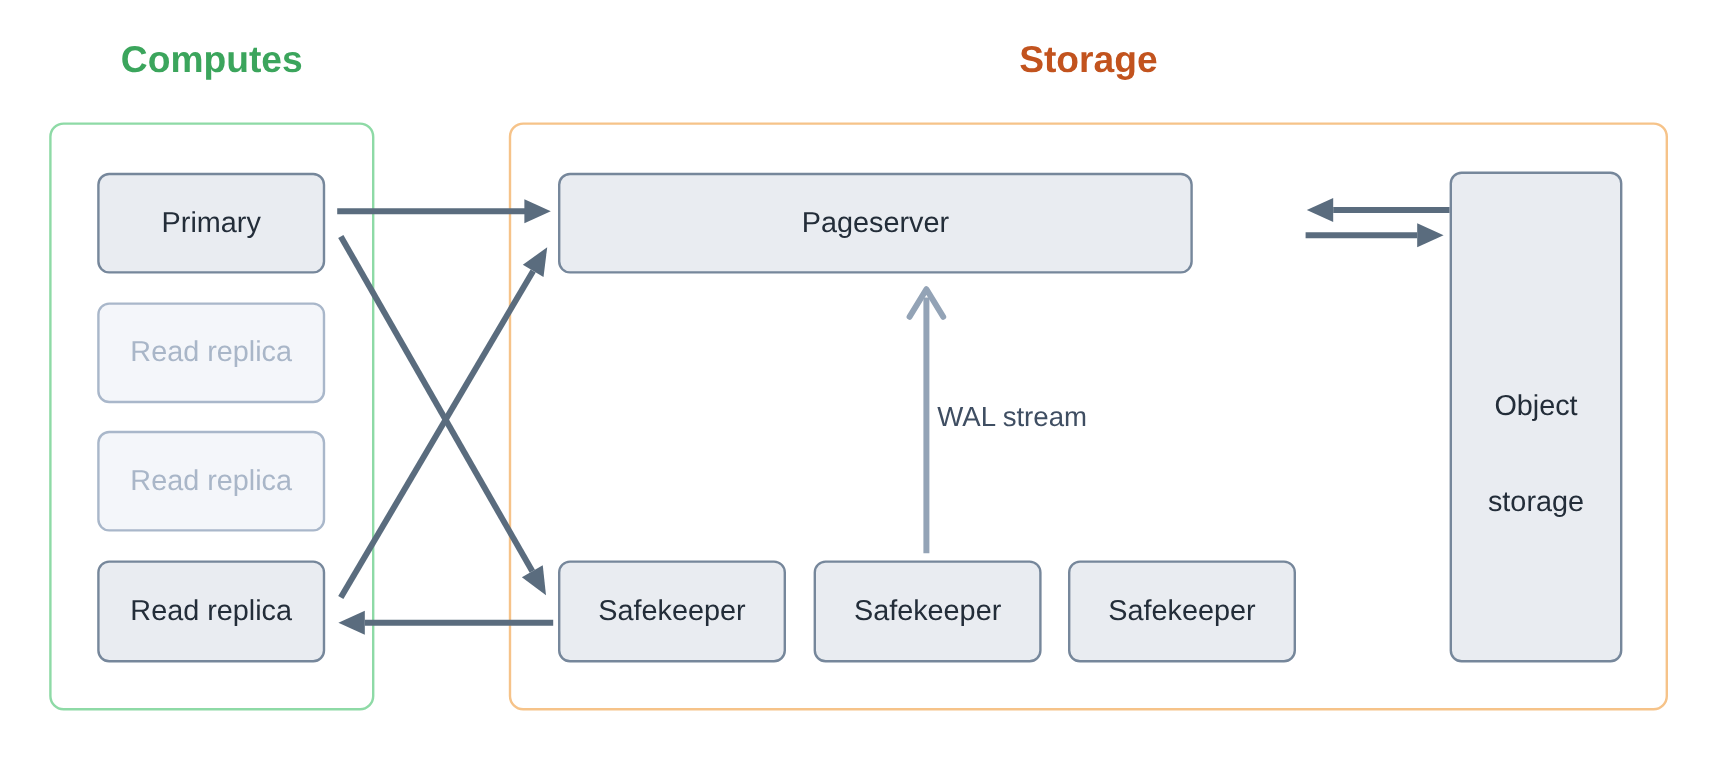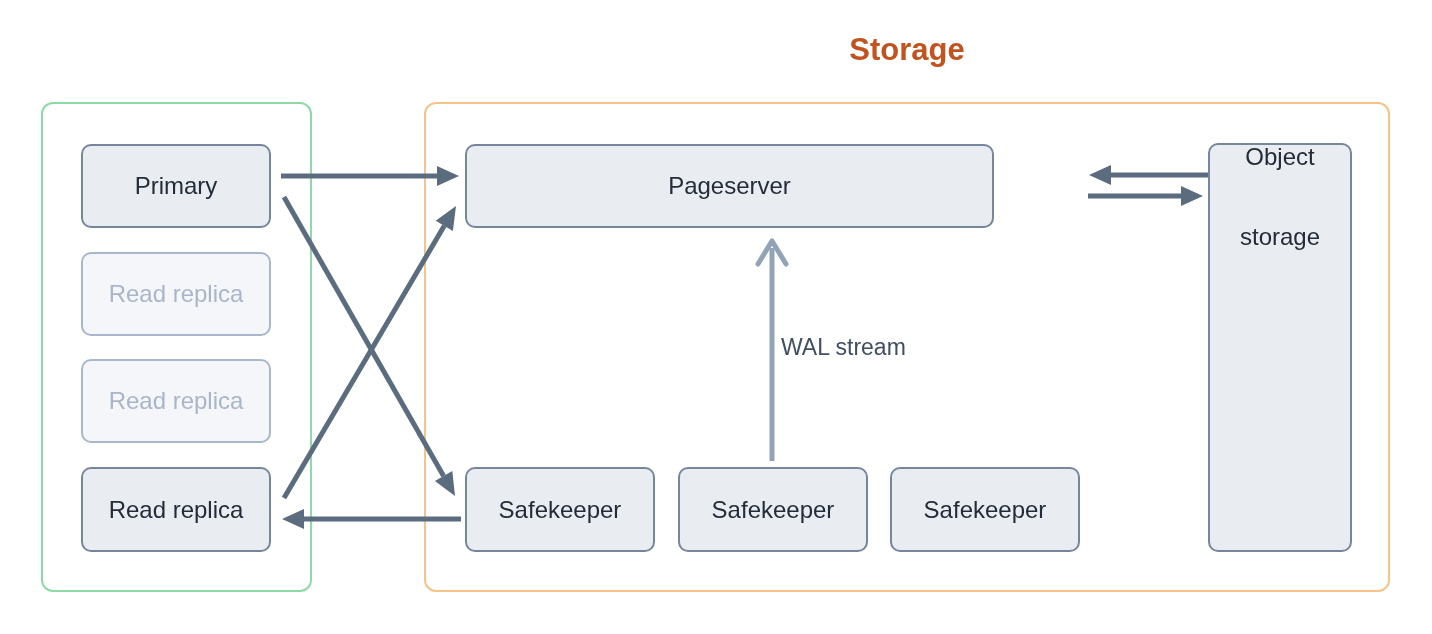--- a/index.html
+++ b/index.html
@@ -42,20 +42,21 @@
     color: var(--node-text, #232d39);
   }
   .node.inactive {
     background: var(--node-inactive-fill, #f4f6fa);
     border-color: var(--node-inactive-border, #a9b7ca);
     color: var(--node-inactive-text, #a9b6c8);
   }
   .node.tall {
     flex-direction: column;
     justify-content: flex-start;
+    padding-top: 182px;
     gap: 56px;
   }
   .node .node-label { line-height: 24px; }
   .edges-layer {
     position: absolute;
     left: 0; top: 0;
     width: 1432px; height: 634px;
     pointer-events: none;
   }
   .edge-line  { stroke: var(--arrow, #5a6c7e); stroke-width: 5; fill: none; }
@@ -67,20 +68,21 @@
     font-size: 23px;
     color: var(--edge-label-text, #3f4e62);
     white-space: nowrap;
   }
 </style>
 </head>
 <body>
 
 <div class="canvas">
 
+  <div class="group-title computes" style="left:41px; top:34px; width:271px;">Computes</div>
   <div class="group-title storage" style="left:424px; top:34px; width:966px;">Storage</div>
 
   <div class="group-box computes" style="left:41px; top:102px; width:271px; height:490px;"></div>
   <div class="group-box storage" style="left:424px; top:102px; width:966px; height:490px;"></div>
 
   <svg class="edges-layer" viewBox="0 0 1432 634">
 
     <g>
       <line class="edge-line" x1="281" y1="176" x2="438" y2="176"></line>
       <polygon class="edge-head" points="459,176 437,166 437,186"></polygon>

